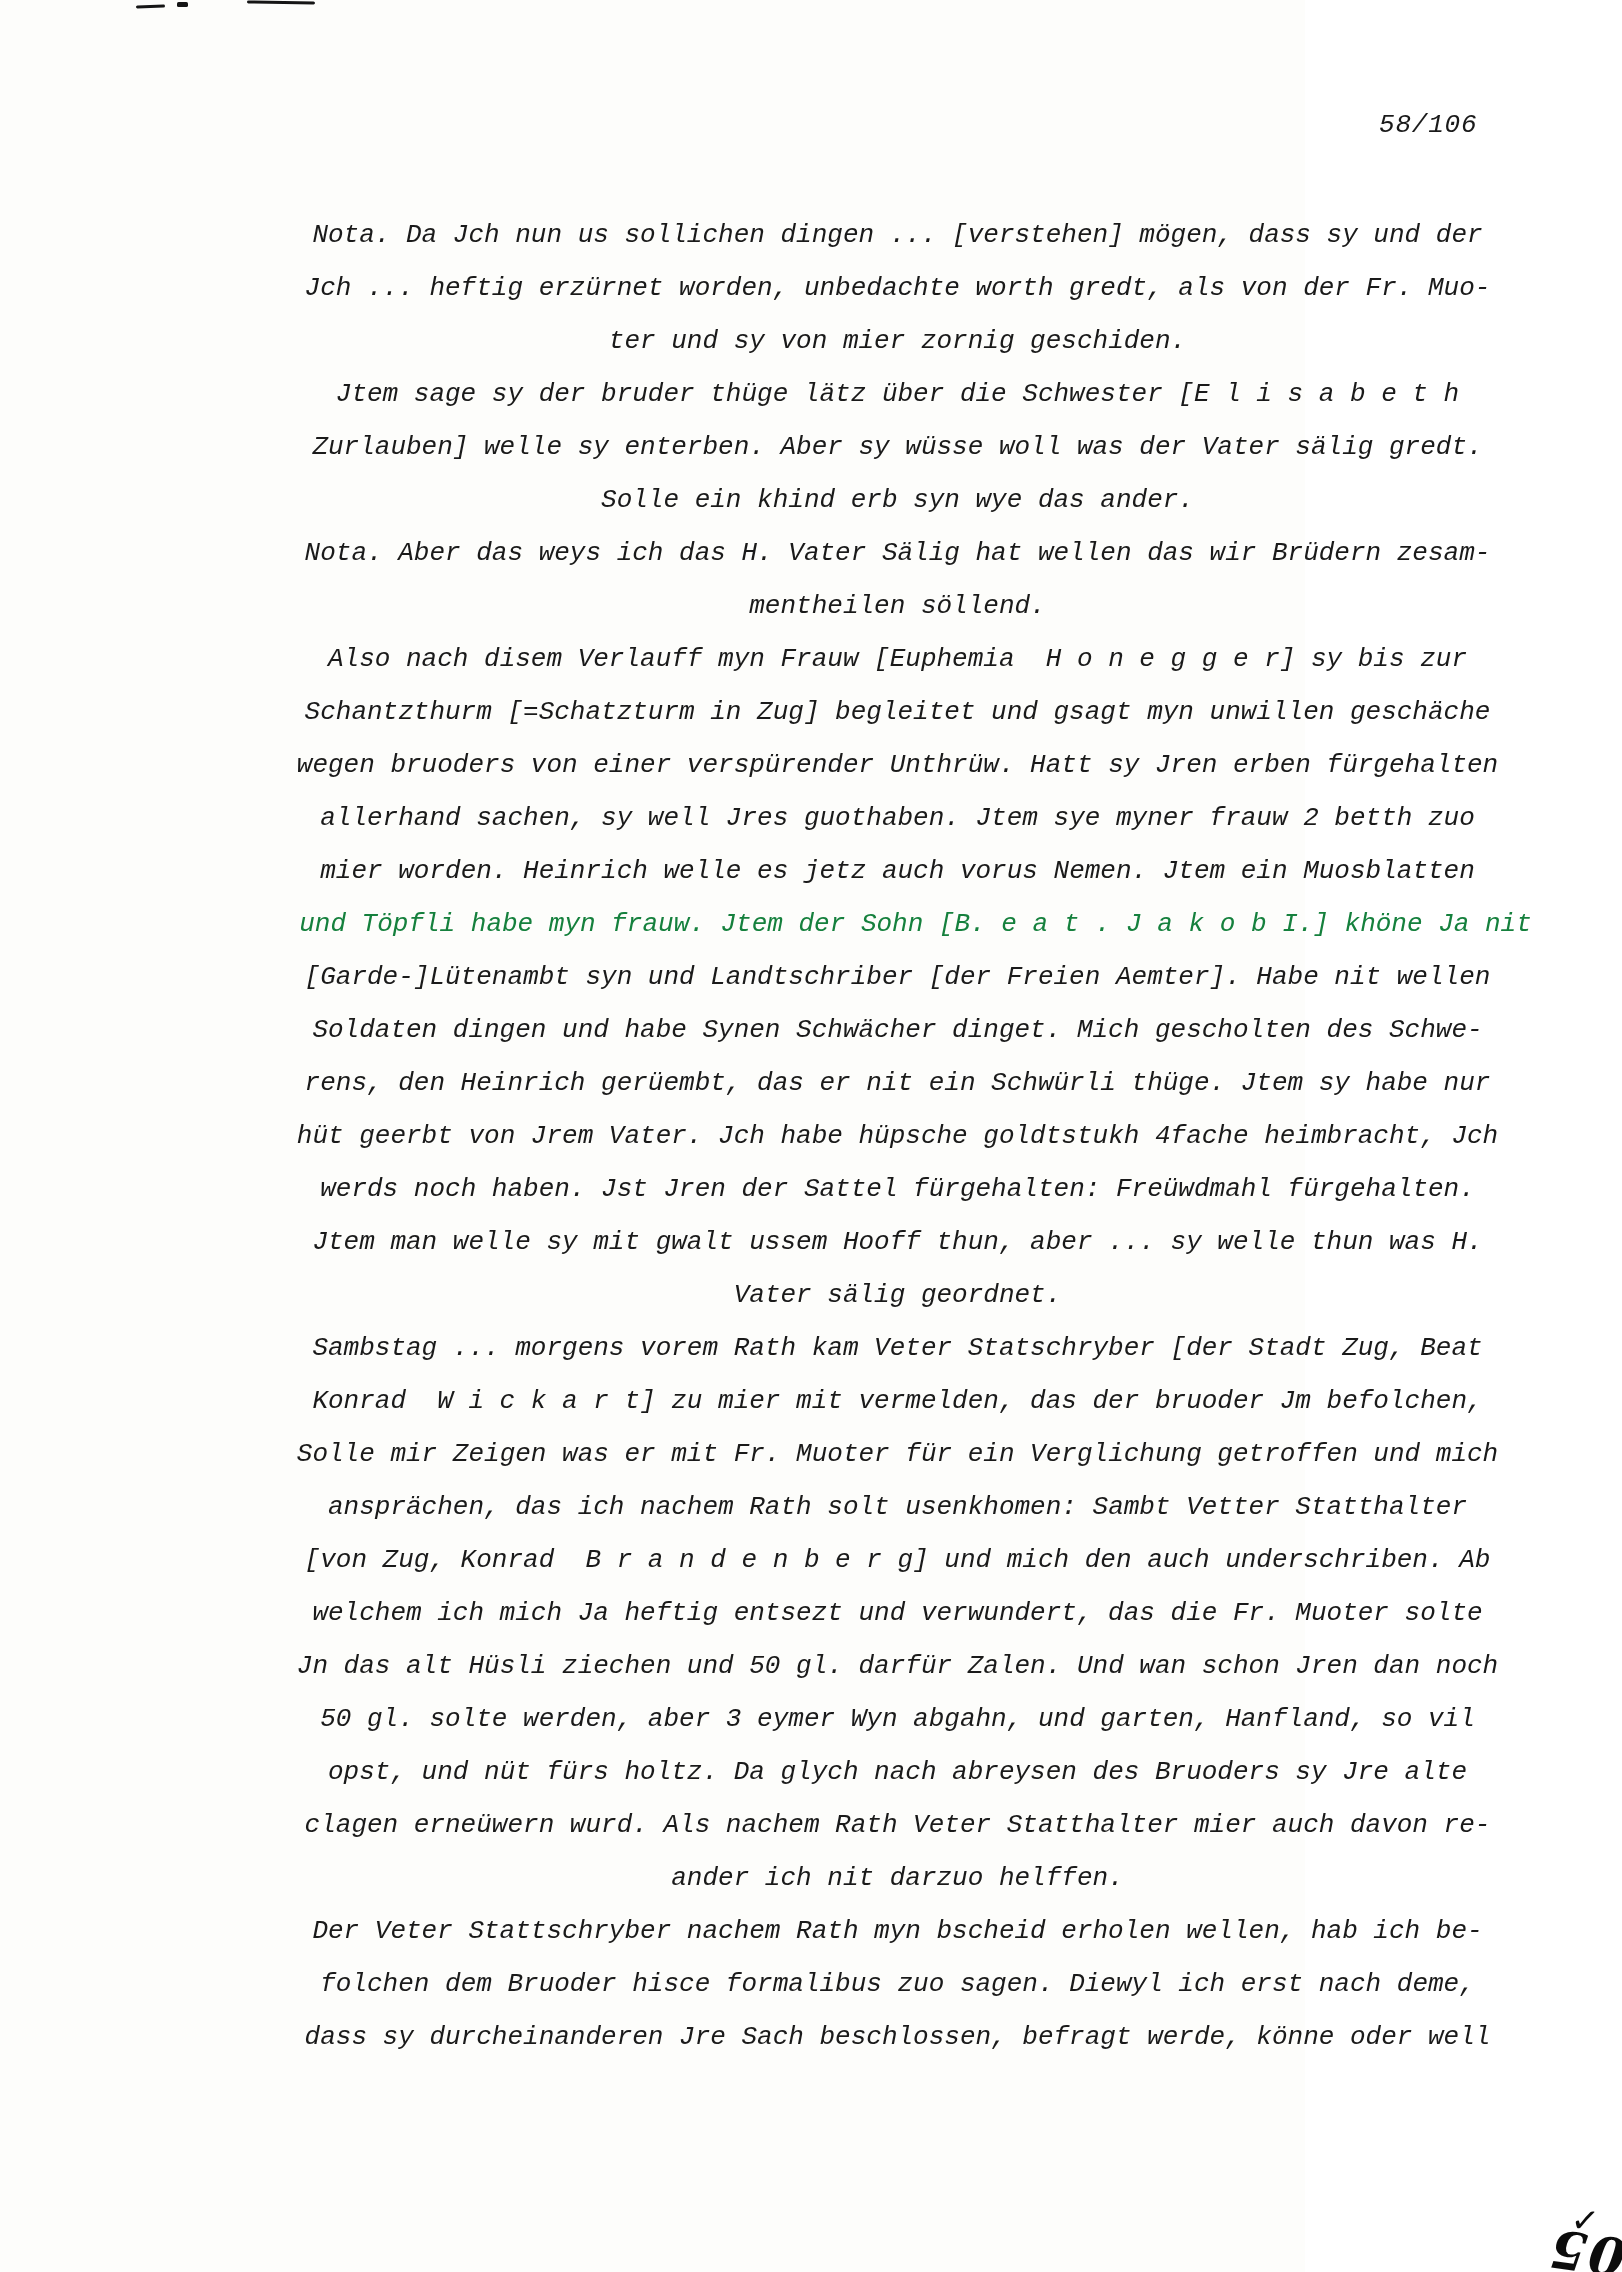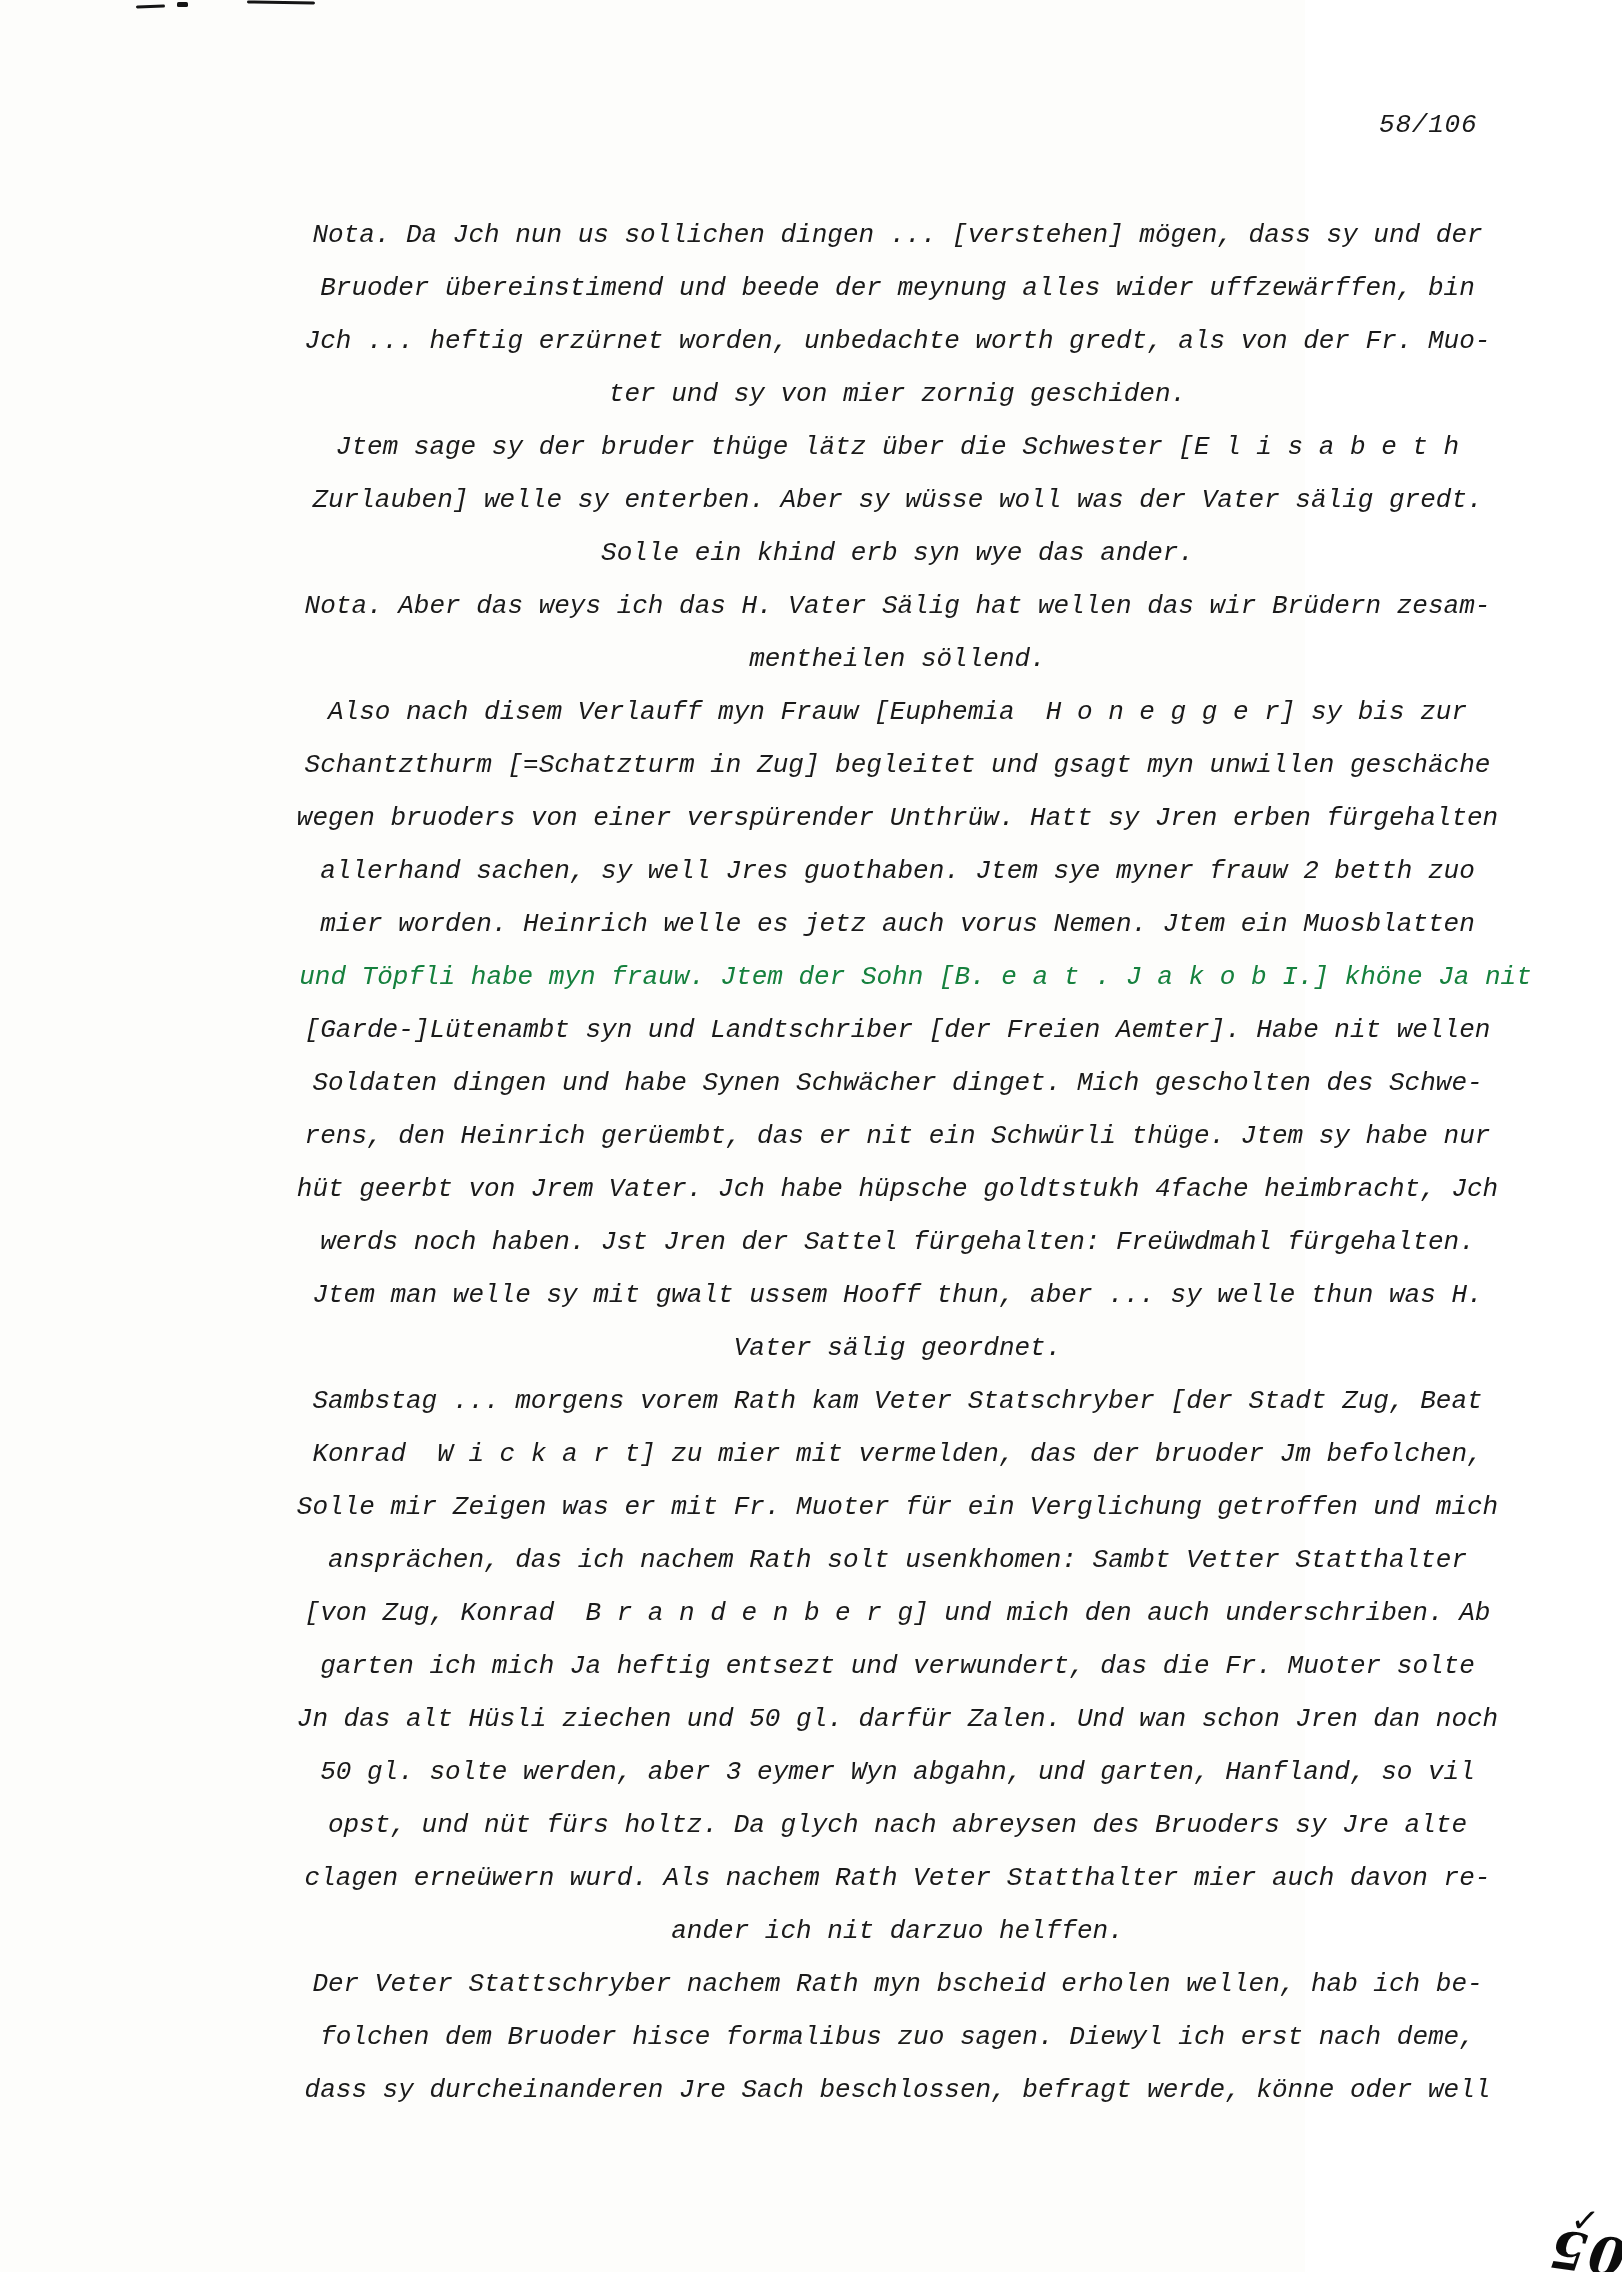--- a/index.html
+++ b/index.html
@@ -79,21 +79,20 @@
 <div class="page" style="background: rgb(253, 253, 251);">
 
   <div class="artifact" id="artifact-1"></div>
   <div class="artifact" id="artifact-2"></div>
   <div class="artifact" id="artifact-3"></div>
 
   <div class="page-number" style="color: rgb(26, 26, 26);">58/106</div>
 
   <div class="text-block">
       <div class="line" style="color: rgb(26, 26, 26);">Nota. Da Jch nun us sollichen dingen ... [verstehen] mögen, dass sy und der</div>
-      <div class="line" style="color: rgb(26, 26, 26);">Bruoder übereinstimend und beede der meynung alles wider uffzewärffen, bin</div>
       <div class="line" style="color: rgb(26, 26, 26);">Jch ... heftig erzürnet worden, unbedachte worth gredt, als von der Fr. Muo-</div>
       <div class="line" style="color: rgb(26, 26, 26);">ter und sy von mier zornig geschiden.</div>
       <div class="line" style="color: rgb(26, 26, 26);">Jtem sage sy der bruder thüge lätz über die Schwester [E l i s a b e t h</div>
       <div class="line" style="color: rgb(26, 26, 26);">Zurlauben] welle sy enterben. Aber sy wüsse woll was der Vater sälig gredt.</div>
       <div class="line" style="color: rgb(26, 26, 26);">Solle ein khind erb syn wye das ander.</div>
       <div class="line" style="color: rgb(26, 26, 26);">Nota. Aber das weys ich das H. Vater Sälig hat wellen das wir Brüdern zesam-</div>
       <div class="line" style="color: rgb(26, 26, 26);">mentheilen söllend.</div>
       <div class="line" style="color: rgb(26, 26, 26);">Also nach disem Verlauff myn Frauw [Euphemia  H o n e g g e r] sy bis zur</div>
       <div class="line" style="color: rgb(26, 26, 26);">Schantzthurm [=Schatzturm in Zug] begleitet und gsagt myn unwillen geschäche</div>
       <div class="line" style="color: rgb(26, 26, 26);">wegen bruoders von einer verspürender Unthrüw. Hatt sy Jren erben fürgehalten</div>
@@ -105,21 +104,21 @@
       <div class="line" style="color: rgb(26, 26, 26);">rens, den Heinrich gerüembt, das er nit ein Schwürli thüge. Jtem sy habe nur</div>
       <div class="line" style="color: rgb(26, 26, 26);">hüt geerbt von Jrem Vater. Jch habe hüpsche goldtstukh 4fache heimbracht, Jch</div>
       <div class="line" style="color: rgb(26, 26, 26);">werds noch haben. Jst Jren der Sattel fürgehalten: Freüwdmahl fürgehalten.</div>
       <div class="line" style="color: rgb(26, 26, 26);">Jtem man welle sy mit gwalt ussem Hooff thun, aber ... sy welle thun was H.</div>
       <div class="line" style="color: rgb(26, 26, 26);">Vater sälig geordnet.</div>
       <div class="line" style="color: rgb(26, 26, 26);">Sambstag ... morgens vorem Rath kam Veter Statschryber [der Stadt Zug, Beat</div>
       <div class="line" style="color: rgb(26, 26, 26);">Konrad  W i c k a r t] zu mier mit vermelden, das der bruoder Jm befolchen,</div>
       <div class="line" style="color: rgb(26, 26, 26);">Solle mir Zeigen was er mit Fr. Muoter für ein Verglichung getroffen und mich</div>
       <div class="line" style="color: rgb(26, 26, 26);">ansprächen, das ich nachem Rath solt usenkhomen: Sambt Vetter Statthalter</div>
       <div class="line" style="color: rgb(26, 26, 26);">[von Zug, Konrad  B r a n d e n b e r g] und mich den auch underschriben. Ab</div>
-      <div class="line" style="color: rgb(26, 26, 26);">garten ich mich Ja heftig entsezt und verwundert, das die Fr. Muoter solte</div>
+      <div class="line" style="color: rgb(26, 26, 26);">welchem ich mich Ja heftig entsezt und verwundert, das die Fr. Muoter solte</div>
       <div class="line" style="color: rgb(26, 26, 26);">Jn das alt Hüsli ziechen und 50 gl. darfür Zalen. Und wan schon Jren dan noch</div>
       <div class="line" style="color: rgb(26, 26, 26);">50 gl. solte werden, aber 3 eymer Wyn abgahn, und garten, Hanfland, so vil</div>
       <div class="line" style="color: rgb(26, 26, 26);">opst, und nüt fürs holtz. Da glych nach abreysen des Bruoders sy Jre alte</div>
       <div class="line" style="color: rgb(26, 26, 26);">clagen erneüwern wurd. Als nachem Rath Veter Statthalter mier auch davon re-</div>
       <div class="line" style="color: rgb(26, 26, 26);">ander ich nit darzuo helffen.</div>
       <div class="line" style="color: rgb(26, 26, 26);">Der Veter Stattschryber nachem Rath myn bscheid erholen wellen, hab ich be-</div>
       <div class="line" style="color: rgb(26, 26, 26);">folchen dem Bruoder hisce formalibus zuo sagen. Diewyl ich erst nach deme,</div>
       <div class="line" style="color: rgb(26, 26, 26);">dass sy durcheinanderen Jre Sach beschlossen, befragt werde, könne oder well</div>
     </div>
 

